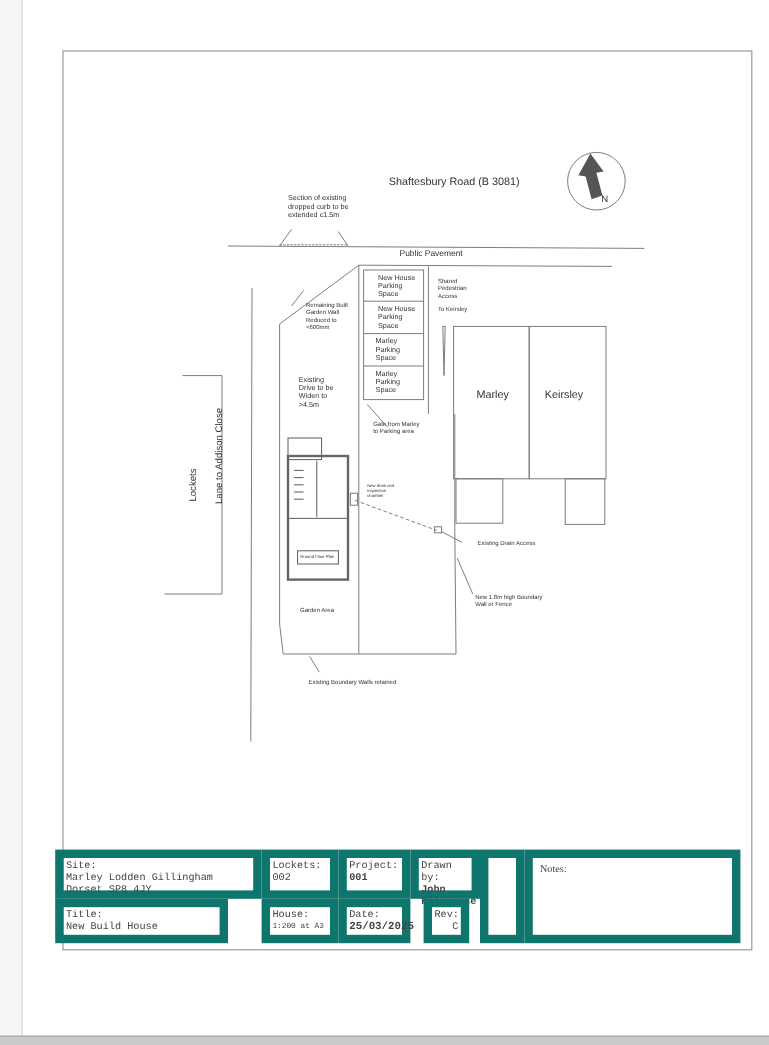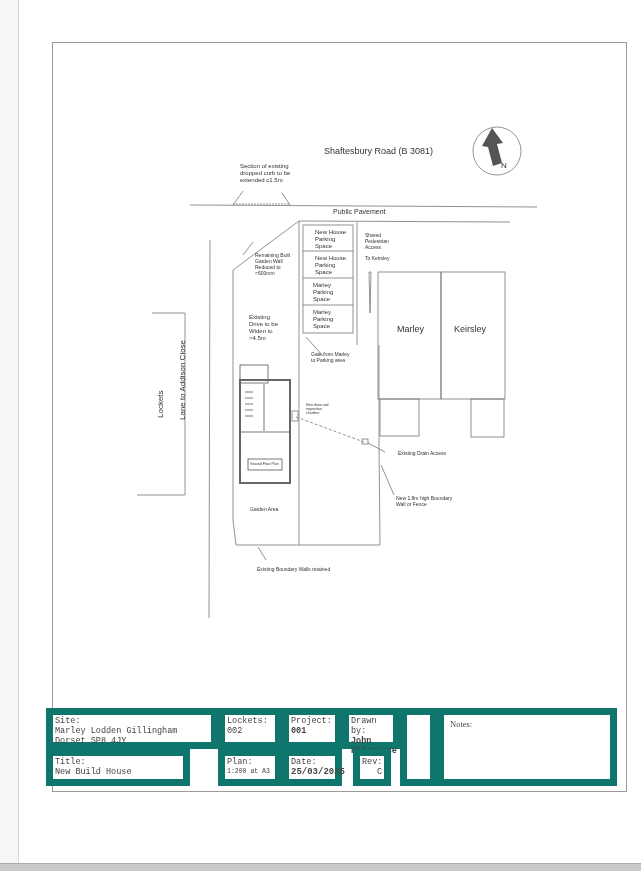--- a/index.html
+++ b/index.html
@@ -176,21 +176,21 @@
   </div>
   <div class="tb-cell" style="left:354px;top:0;width:37px;height:78px;"></div>
   <div class="tb-cell" style="left:391px;top:0;width:180px;height:78px;font-family:Liberation Serif, serif;padding:4px 6px;">
     <div>Notes:</div>
   </div>
   <div class="tb-cell" style="left:0;top:41px;width:144px;height:37px;">
     <div>Title:</div>
       <div>New Build House</div>
   </div>
   <div class="tb-cell" style="left:172px;top:41px;width:64px;height:37px;">
-    <div>Plan:</div>
+    <div>House:</div>
       <div style="font-size:6.5px;">1:200 at A3</div>
   </div>
   <div class="tb-cell" style="left:236px;top:41px;width:60px;height:37px;">
     <div>Date:</div>
       <div class="bold" style="font-size:9px;">25/03/2025</div>
   </div>
   <div class="tb-cell" style="left:307px;top:41px;width:38px;height:37px;text-align:right;">
     <div>Rev:</div>
       <div>C</div>
   </div>

